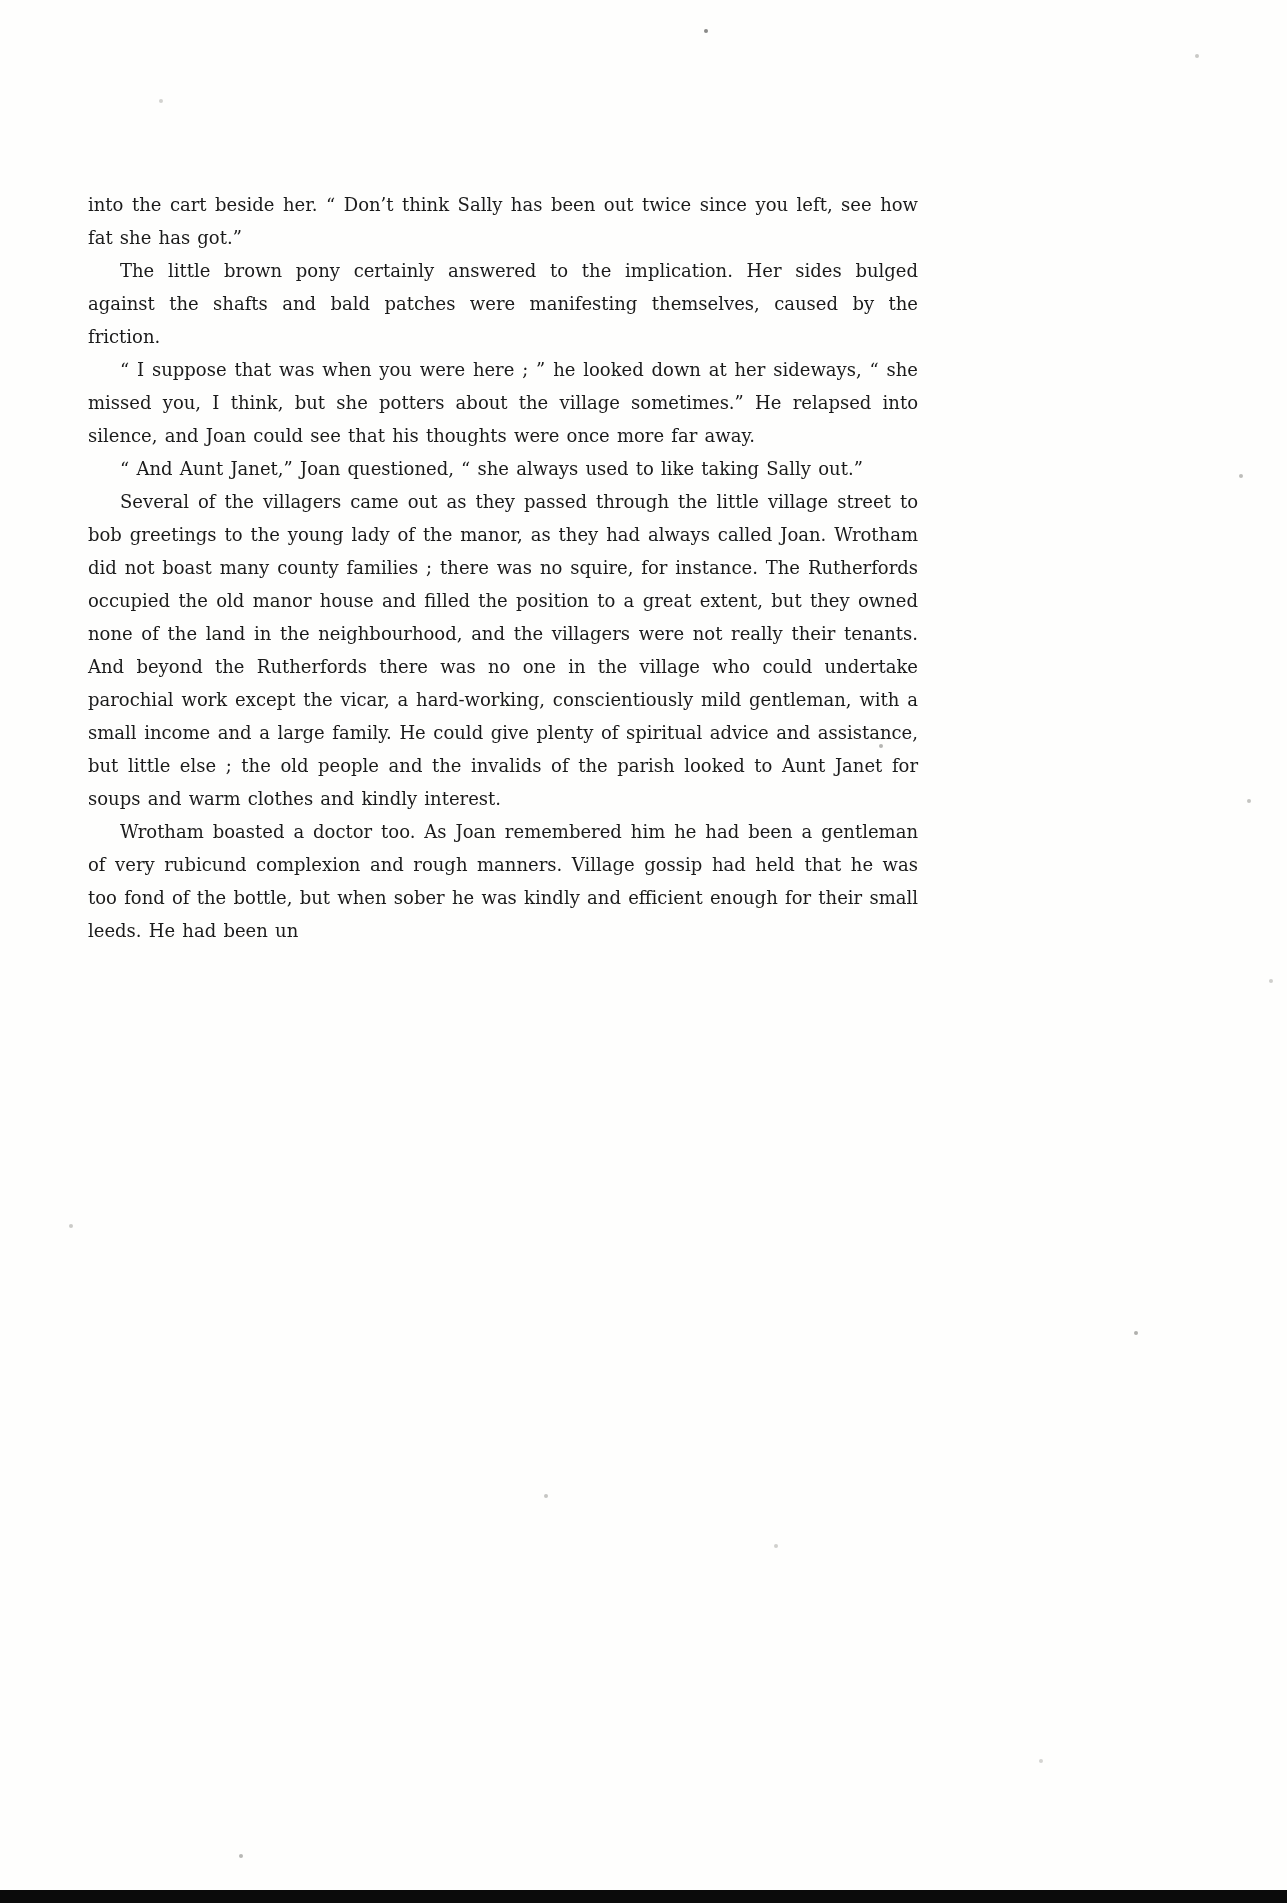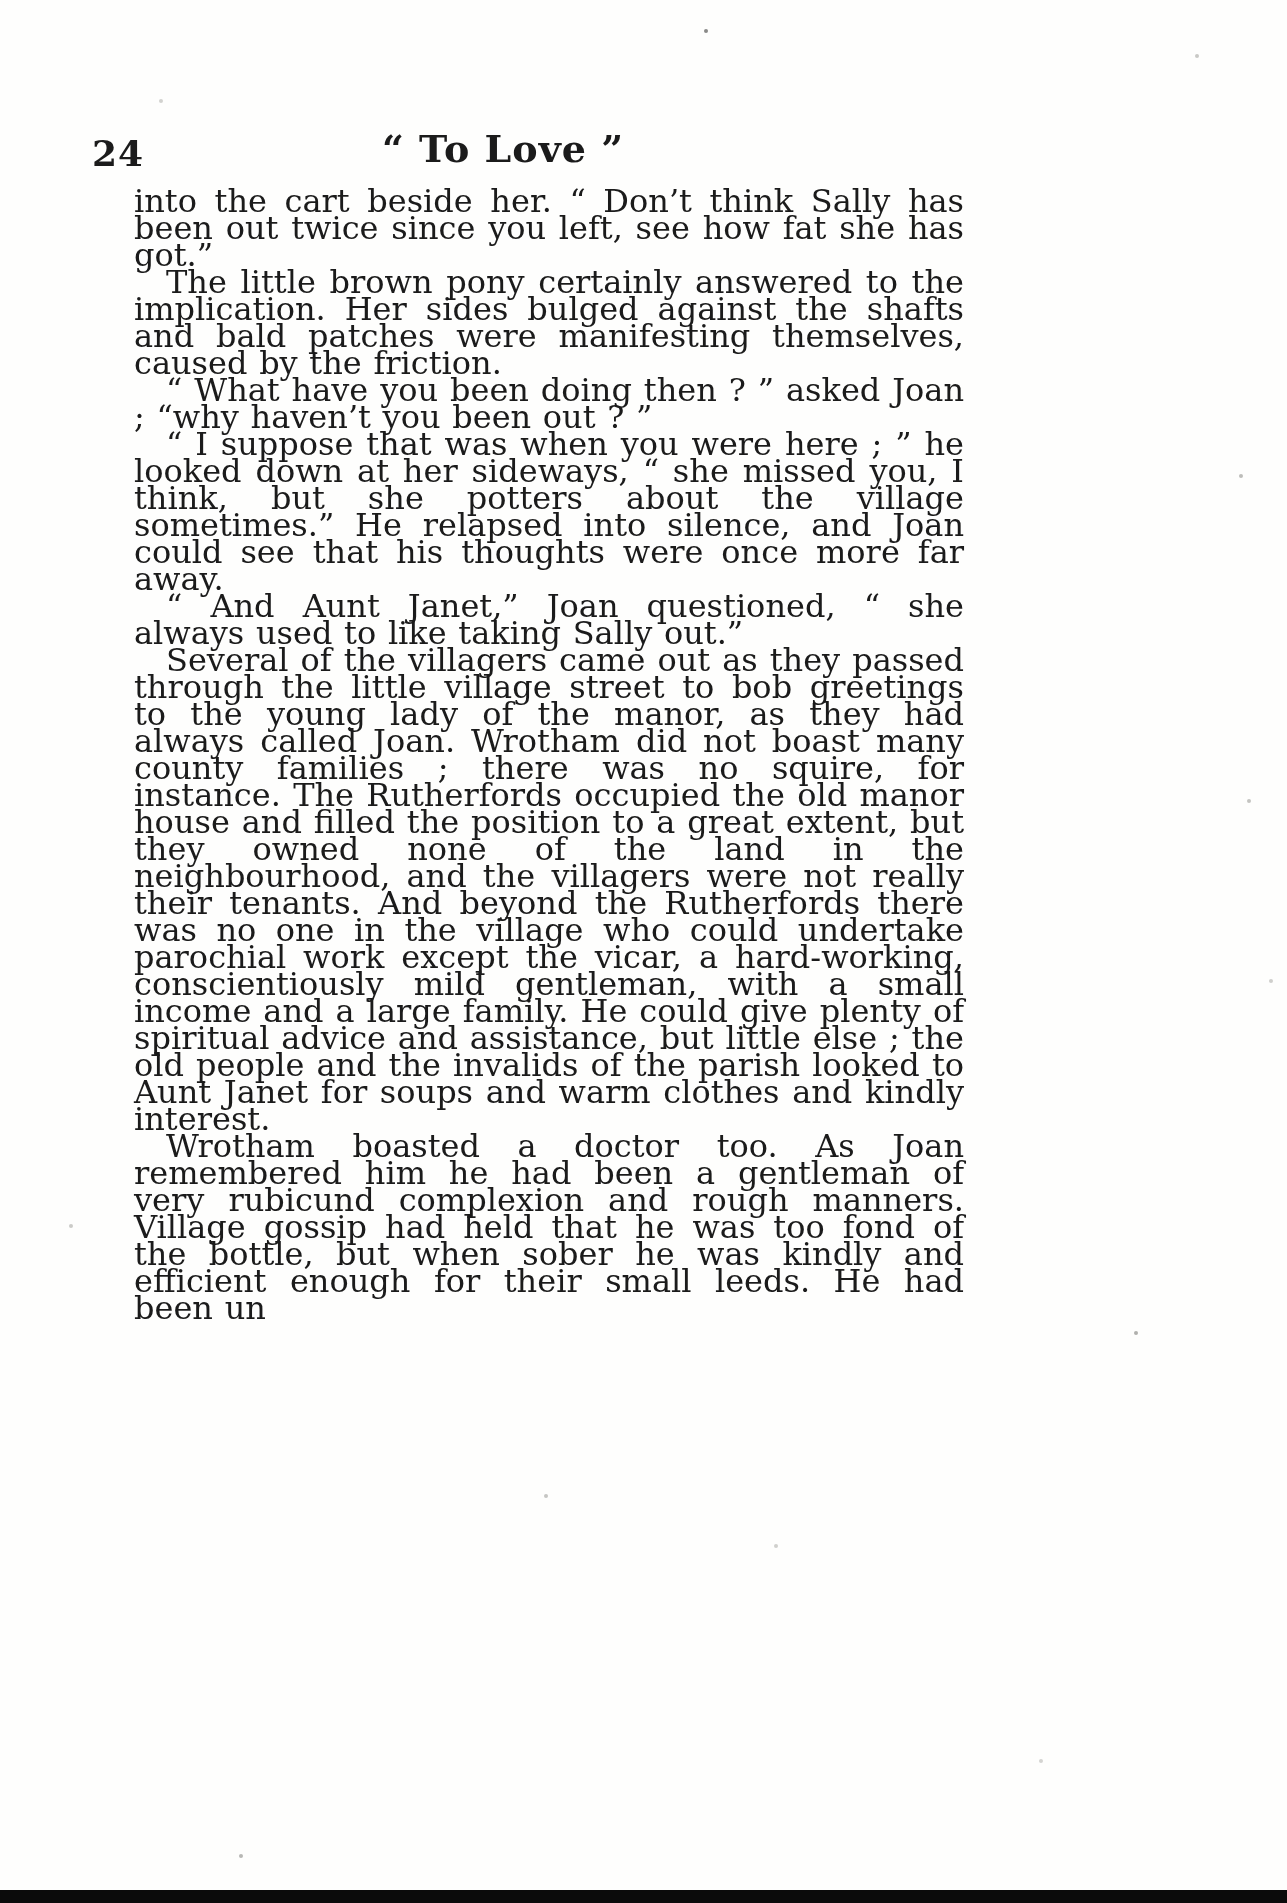--- a/index.html
+++ b/index.html
@@ -41,25 +41,24 @@
     text-align: center;
     font-size: 38px;
     font-weight: bold;
     letter-spacing: 1px;
   }
   .page-body {
     position: absolute;
     top: 188px;
     left: 88px;
     width: 830px;
-    font-size: 32px;
-    line-height: 27px;
+    font-size: 18px;
+    line-height: 33px;
     text-align: justify;
     word-spacing: 1.5px;
-    margin-left: 46px;
   }
   .para {
     margin: 0;
     text-indent: 32px;
   }
   .para.no-indent {
     text-indent: 0;
   }
   .scan-edge-bottom {
     position: absolute;
@@ -92,29 +91,24 @@
       1040px 1760px 0 1px #d4d4d1;
     border-radius: 50%;
   }
 </style>
 </head>
 <body>
 
 <div class="page">
   <div class="speckles"></div>
 
-  <header class="page-header">
-    <span class="page-number">24</span>
-    <h1 class="page-title">“ To Love ”</h1>
-  </header>
 
   <main class="page-body">
     <p class="para no-indent">into the cart beside her. “ Don’t think Sally has been out twice since you left, see how fat she has got.”</p>
     <p class="para">The little brown pony certainly answered to the implication. Her sides bulged against the shafts and bald patches were manifesting themselves, caused by the friction.</p>
-    <p class="para">“ What have you been doing then ? ” asked Joan ; “why haven’t you been out ? ”</p>
     <p class="para">“ I suppose that was when you were here ; ” he looked down at her sideways, “ she missed you, I think, but she potters about the village sometimes.” He relapsed into silence, and Joan could see that his thoughts were once more far away.</p>
     <p class="para">“ And Aunt Janet,” Joan questioned, “ she always used to like taking Sally out.”</p>
     <p class="para">Several of the villagers came out as they passed through the little village street to bob greetings to the young lady of the manor, as they had always called Joan. Wrotham did not boast many county families ; there was no squire, for instance. The Rutherfords occupied the old manor house and filled the position to a great extent, but they owned none of the land in the neighbourhood, and the villagers were not really their tenants. And beyond the Rutherfords there was no one in the village who could undertake parochial work except the vicar, a hard-working, conscientiously mild gentleman, with a small income and a large family. He could give plenty of spiritual advice and assistance, but little else ; the old people and the invalids of the parish looked to Aunt Janet for soups and warm clothes and kindly interest.</p>
     <p class="para">Wrotham boasted a doctor too. As Joan remembered him he had been a gentleman of very rubicund complexion and rough manners. Village gossip had held that he was too fond of the bottle, but when sober he was kindly and efficient enough for their small leeds. He had been un</p>
   </main>
 
   <div class="scan-edge-bottom"></div>
 </div>
 
 </body></html>

